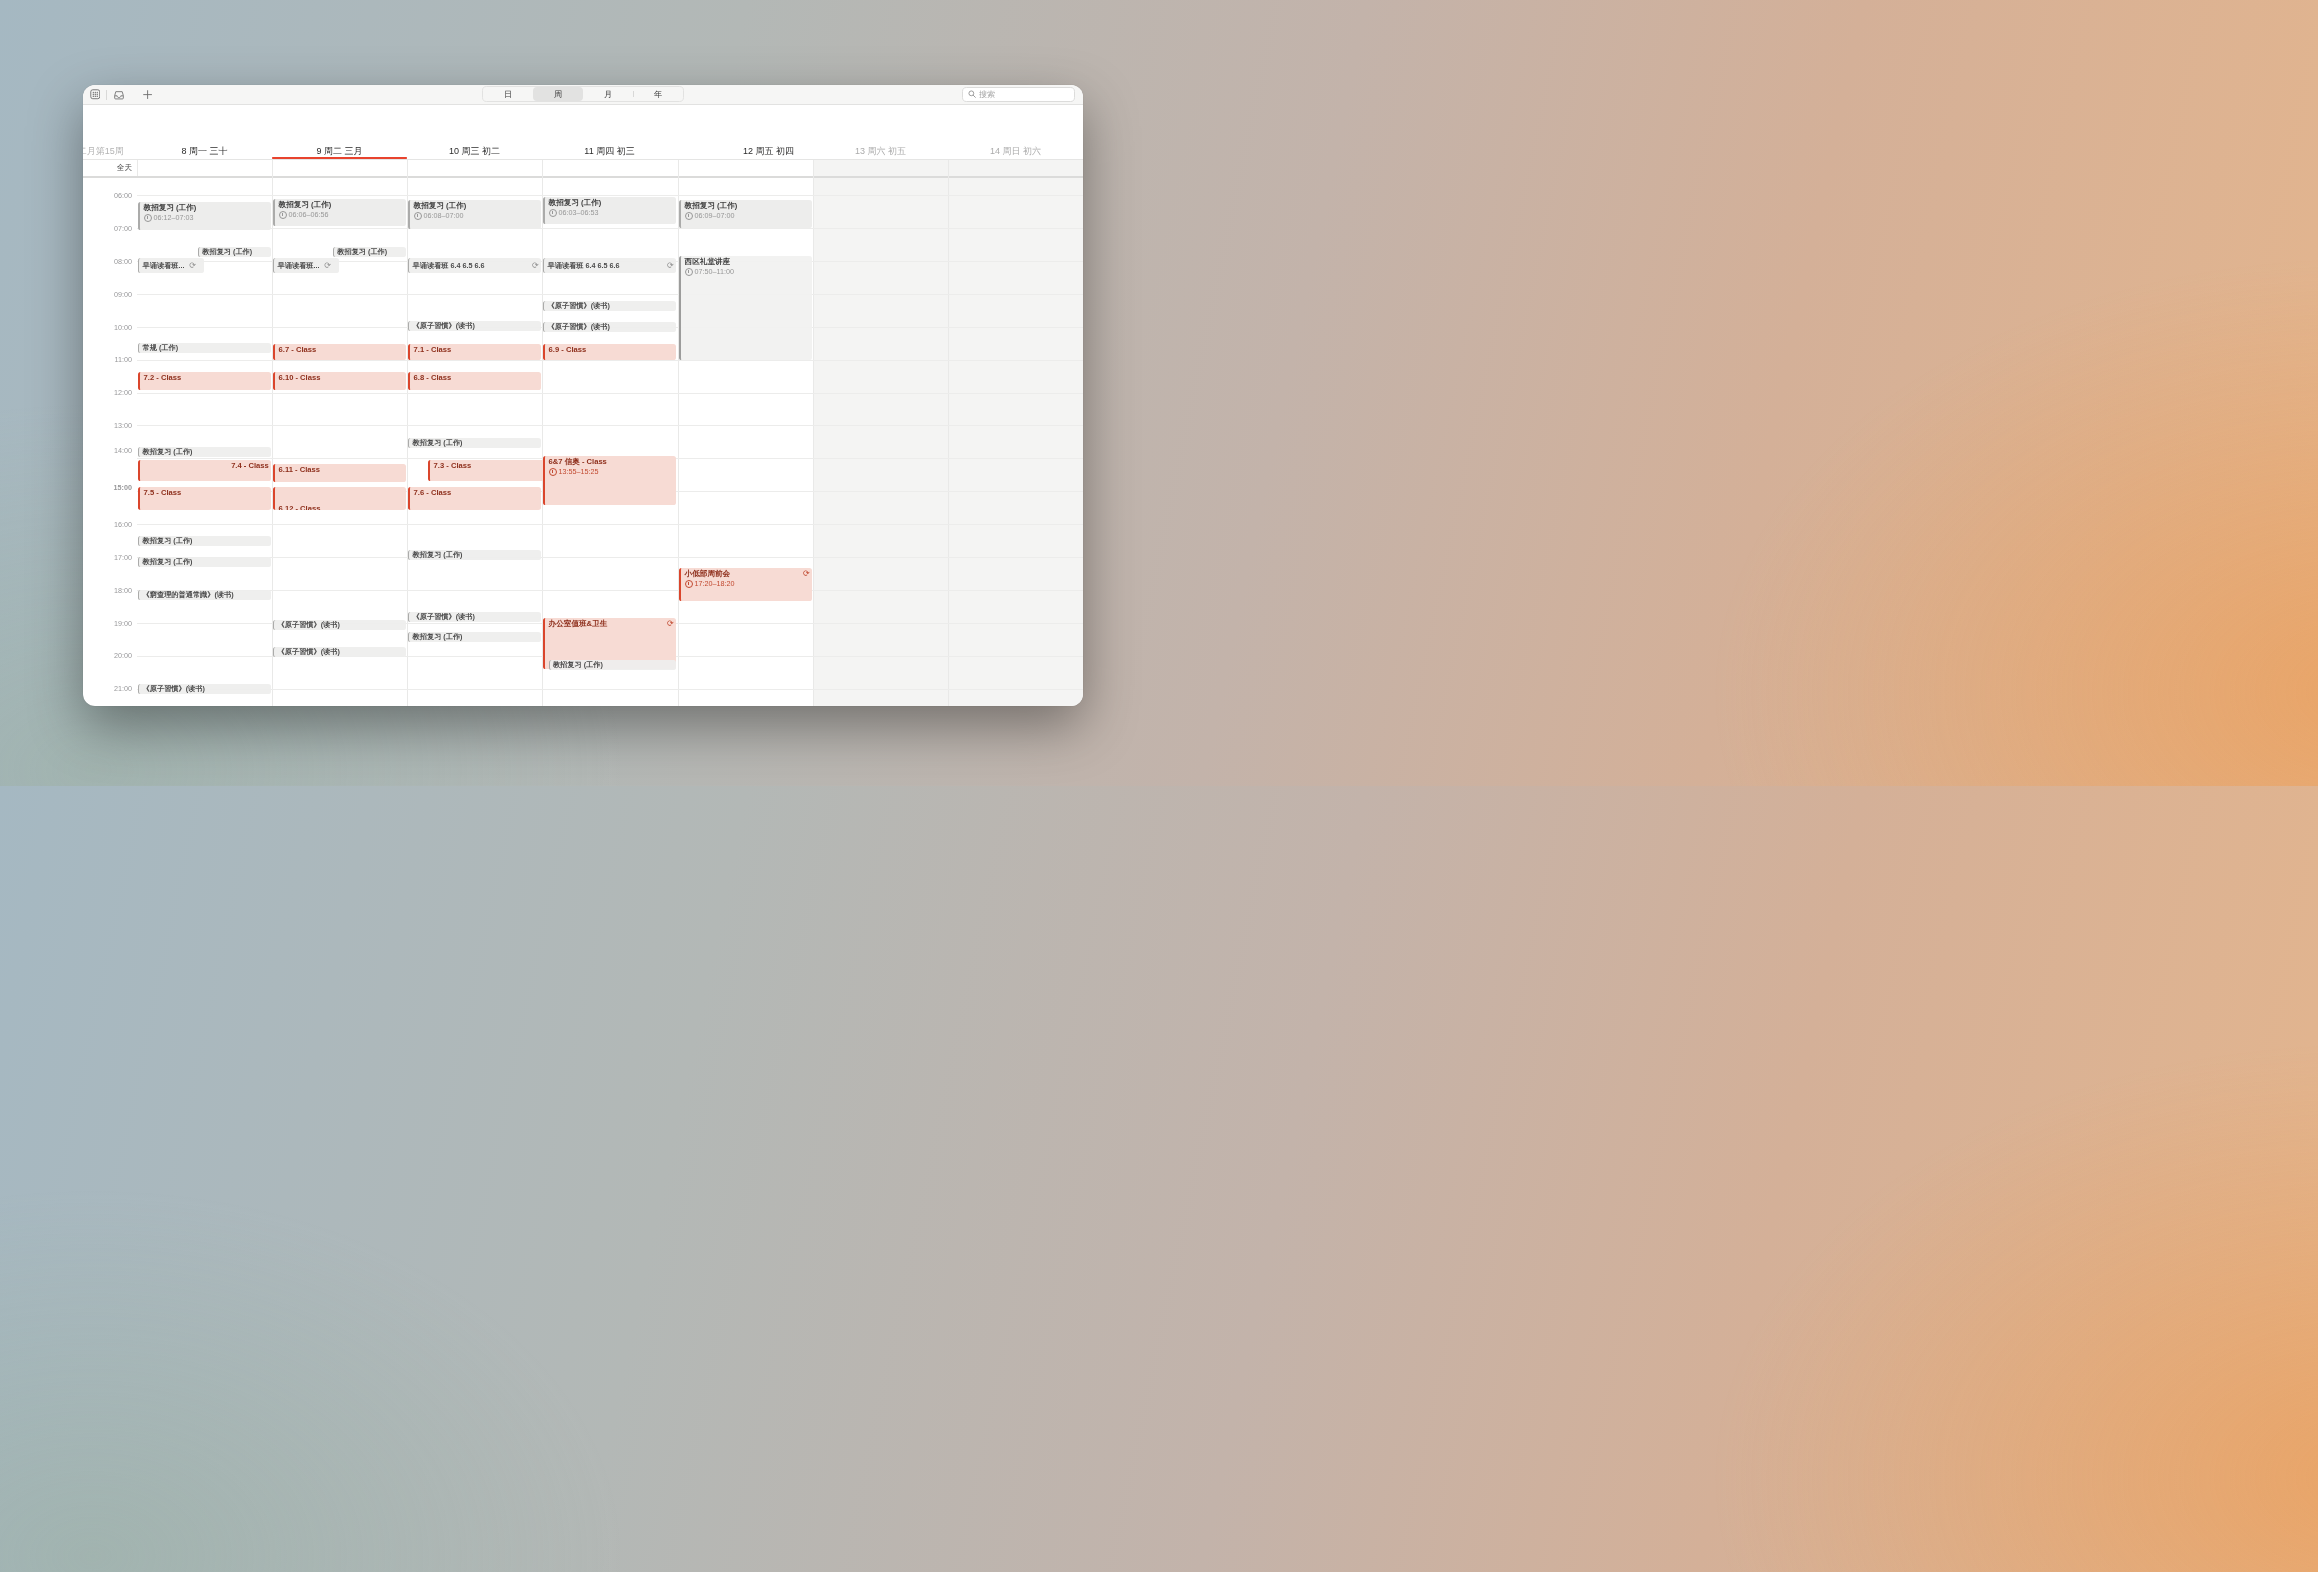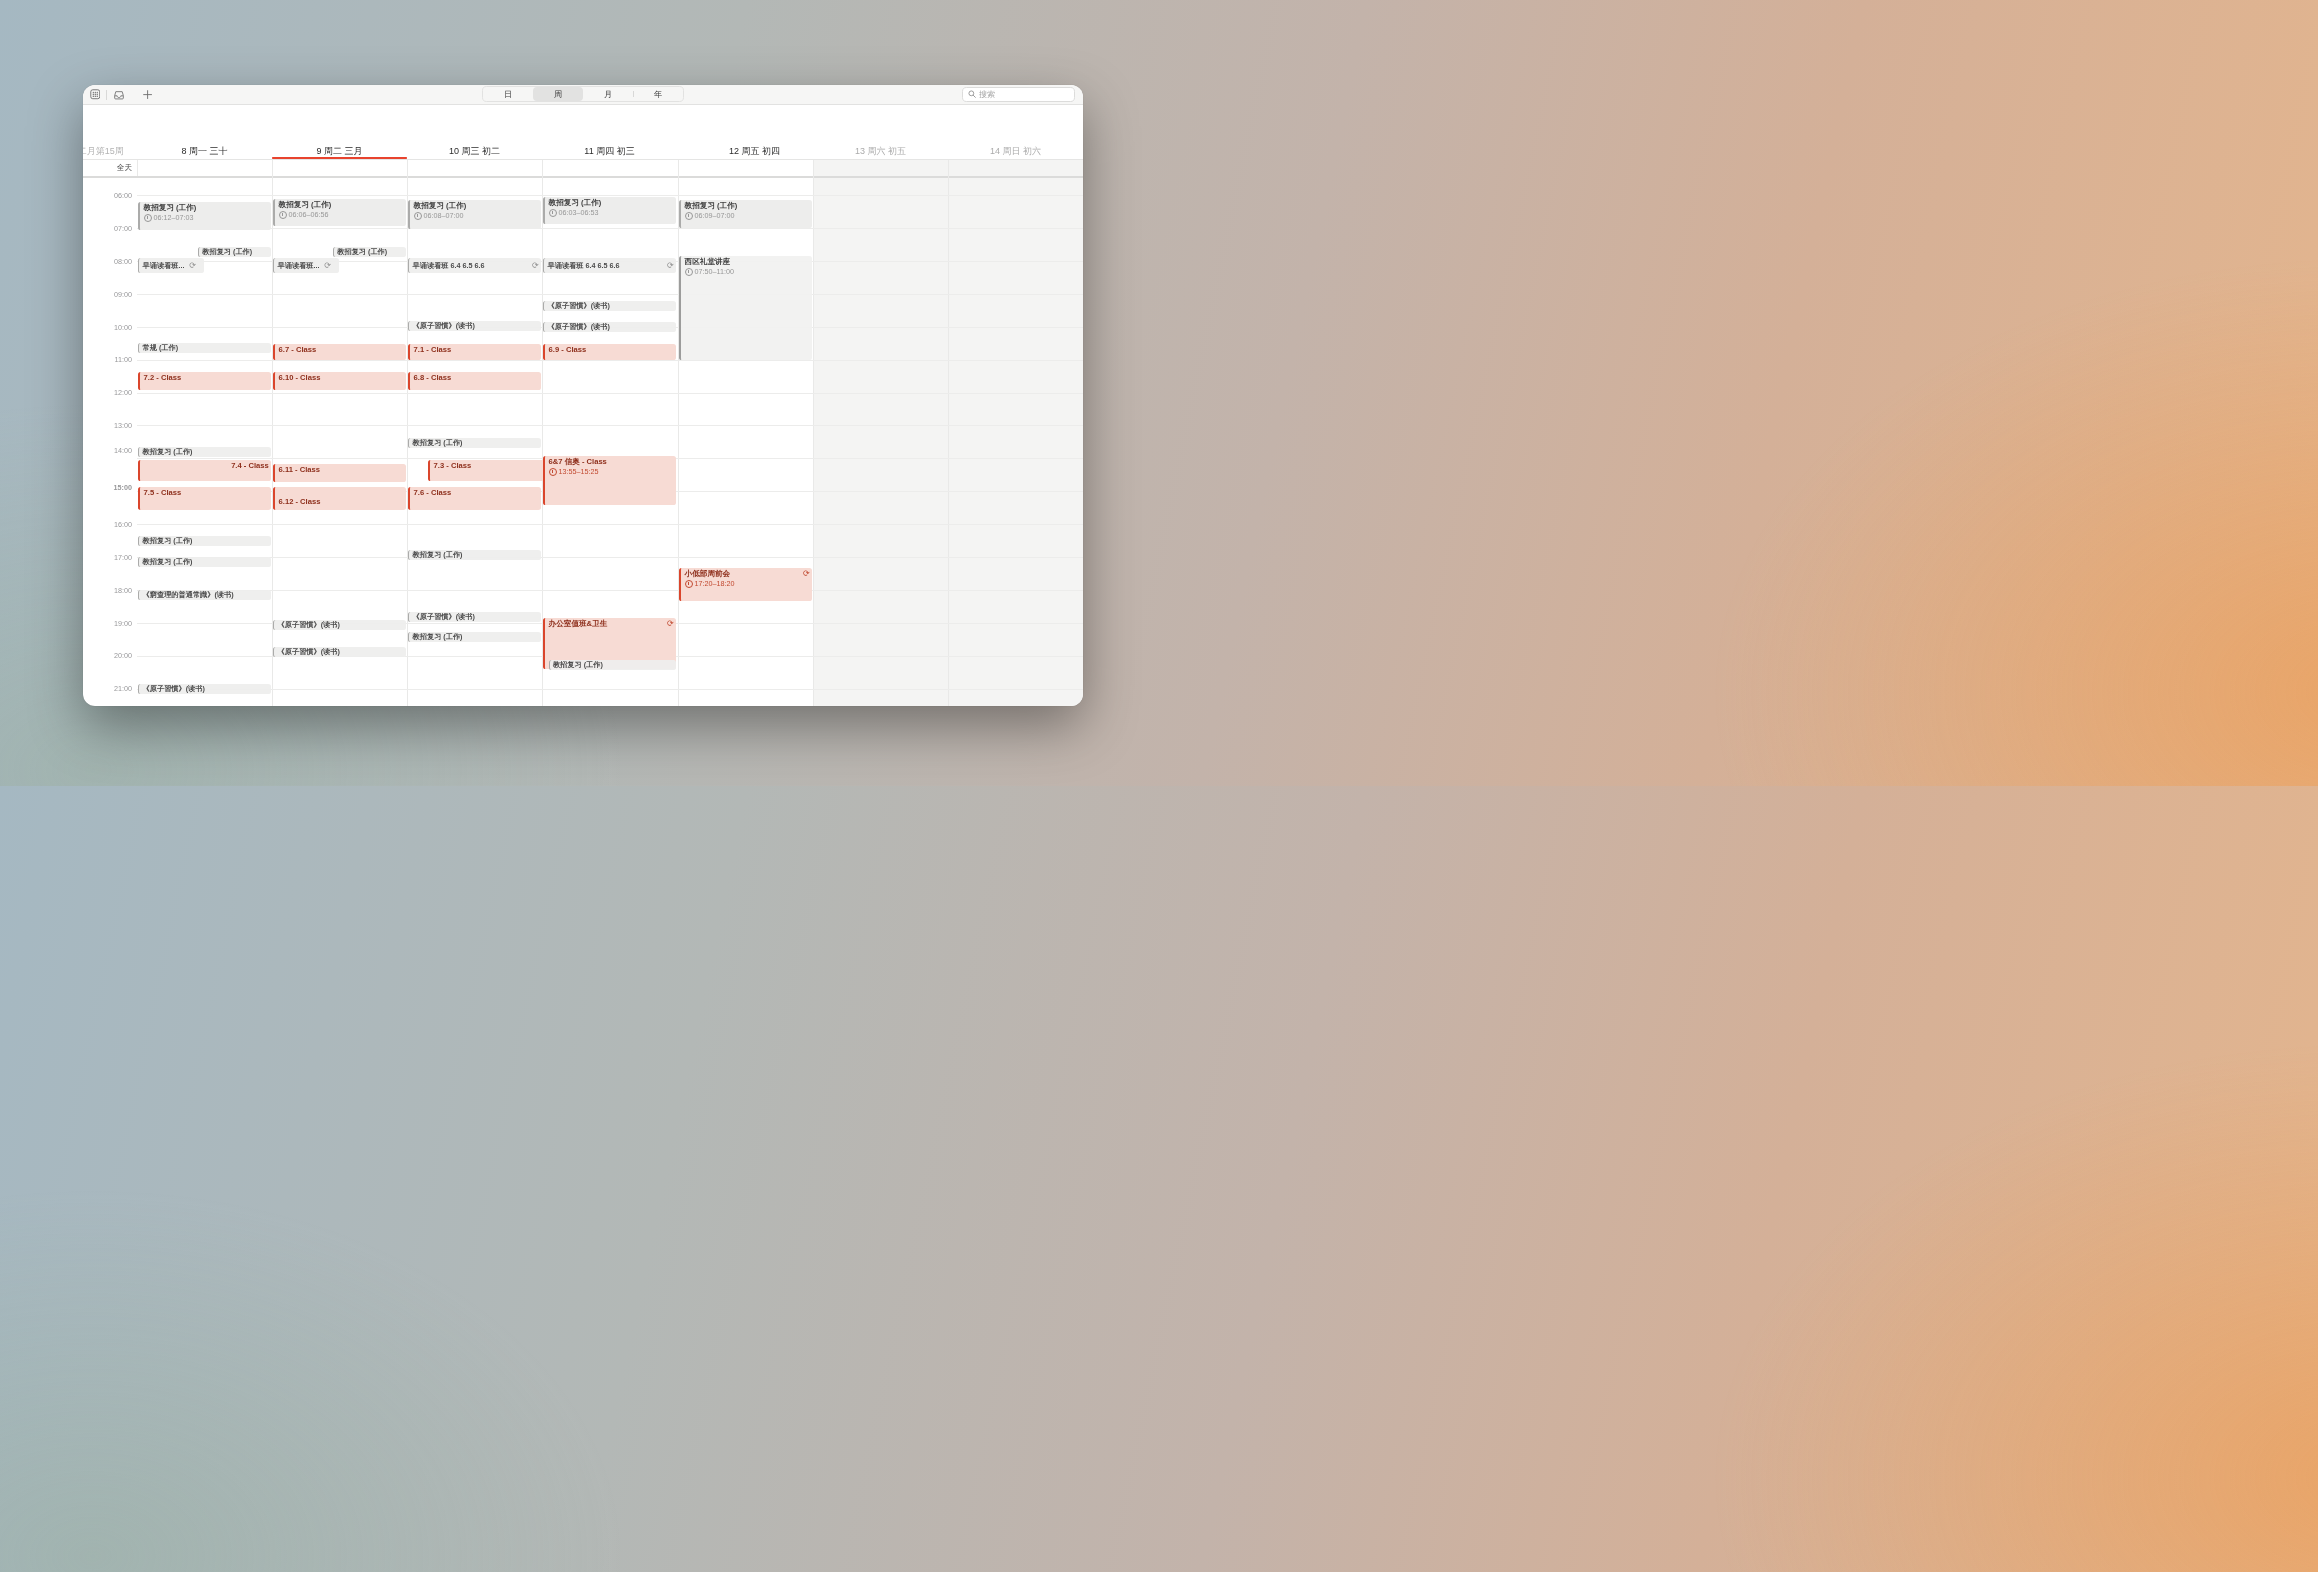--- a/index.html
+++ b/index.html
@@ -131,21 +131,21 @@
   </div>
 
 
   <div class="day-header" id="day-header">
     <span class="week-label">二月第15周</span>
   <div class="dh-cell" style="left: 54px; width: 135px;">8 周一  三十</div>
       <div class="dh-cell" style="left: 189px; width: 135px;">9 周二  三月</div>
       <div class="today-line" style="left: 189px; width: 135px; background: rgb(232, 67, 46);"></div>
       <div class="dh-cell" style="left: 324px; width: 135px;">10 周三  初二</div>
       <div class="dh-cell" style="left: 459px; width: 135px;">11 周四  初三</div>
-      <div class="dh-cell" style="left: 562px; width: 135px; text-align: right;">12 周五 初四</div>
+      <div class="dh-cell" style="left: 618px; width: 135px;">12 周五 初四</div>
       <div class="dh-cell wk" style="left: 730px; width: 135px;">13 周六  初五</div>
       <div class="dh-cell wk" style="left: 865px; width: 135px;">14 周日  初六</div>
     </div>
 
   <div class="board" id="board">
     <div class="allday-label">全天</div>
   <div class="wkrect" style="left: 730px; width: 135px;"></div>
       <div class="wkrect" style="left: 865px; width: 135px;"></div>
       <div class="allday-band"></div>
       <div class="vsep short" style="left: 54px;"></div>
@@ -242,21 +242,21 @@
         <div class="ev red" style="top: 184px; height: 16.4px; left: 1.3px; width: 133px;">
           <span class="t" style="padding-top: 0.7px;">6.7 - Class</span>
         </div>
         <div class="ev red" style="top: 212px; height: 18px; left: 1.3px; width: 133px;">
           <span class="t" style="padding-top: 0.7px;">6.10 - Class</span>
         </div>
         <div class="ev red" style="top: 304px; height: 18px; left: 1.3px; width: 133px;">
           <span class="t" style="padding-top: 0.7px;">6.11 - Class</span>
         </div>
         <div class="ev red" style="top: 327px; height: 23px; left: 1.3px; width: 133px;">
-          <span class="t" style="padding-top: 10px;">6.12 - Class</span>
+          <span class="t" style="padding-top: 17px;">6.12 - Class</span>
         </div>
         <div class="ev gray line" style="top: 460px; height: 10px; left: 1.3px; width: 133px;">
           <span class="t">《原子習慣》(读书)</span>
         </div>
         <div class="ev gray line" style="top: 487px; height: 10px; left: 1.3px; width: 133px;">
           <span class="t">《原子習慣》(读书)</span>
         </div>
       </div>
       <div class="day-col" style="left: 324px; width: 135px;">
         <div class="ev gray" style="top: 40px; height: 29px; left: 1.3px; width: 133px;">

